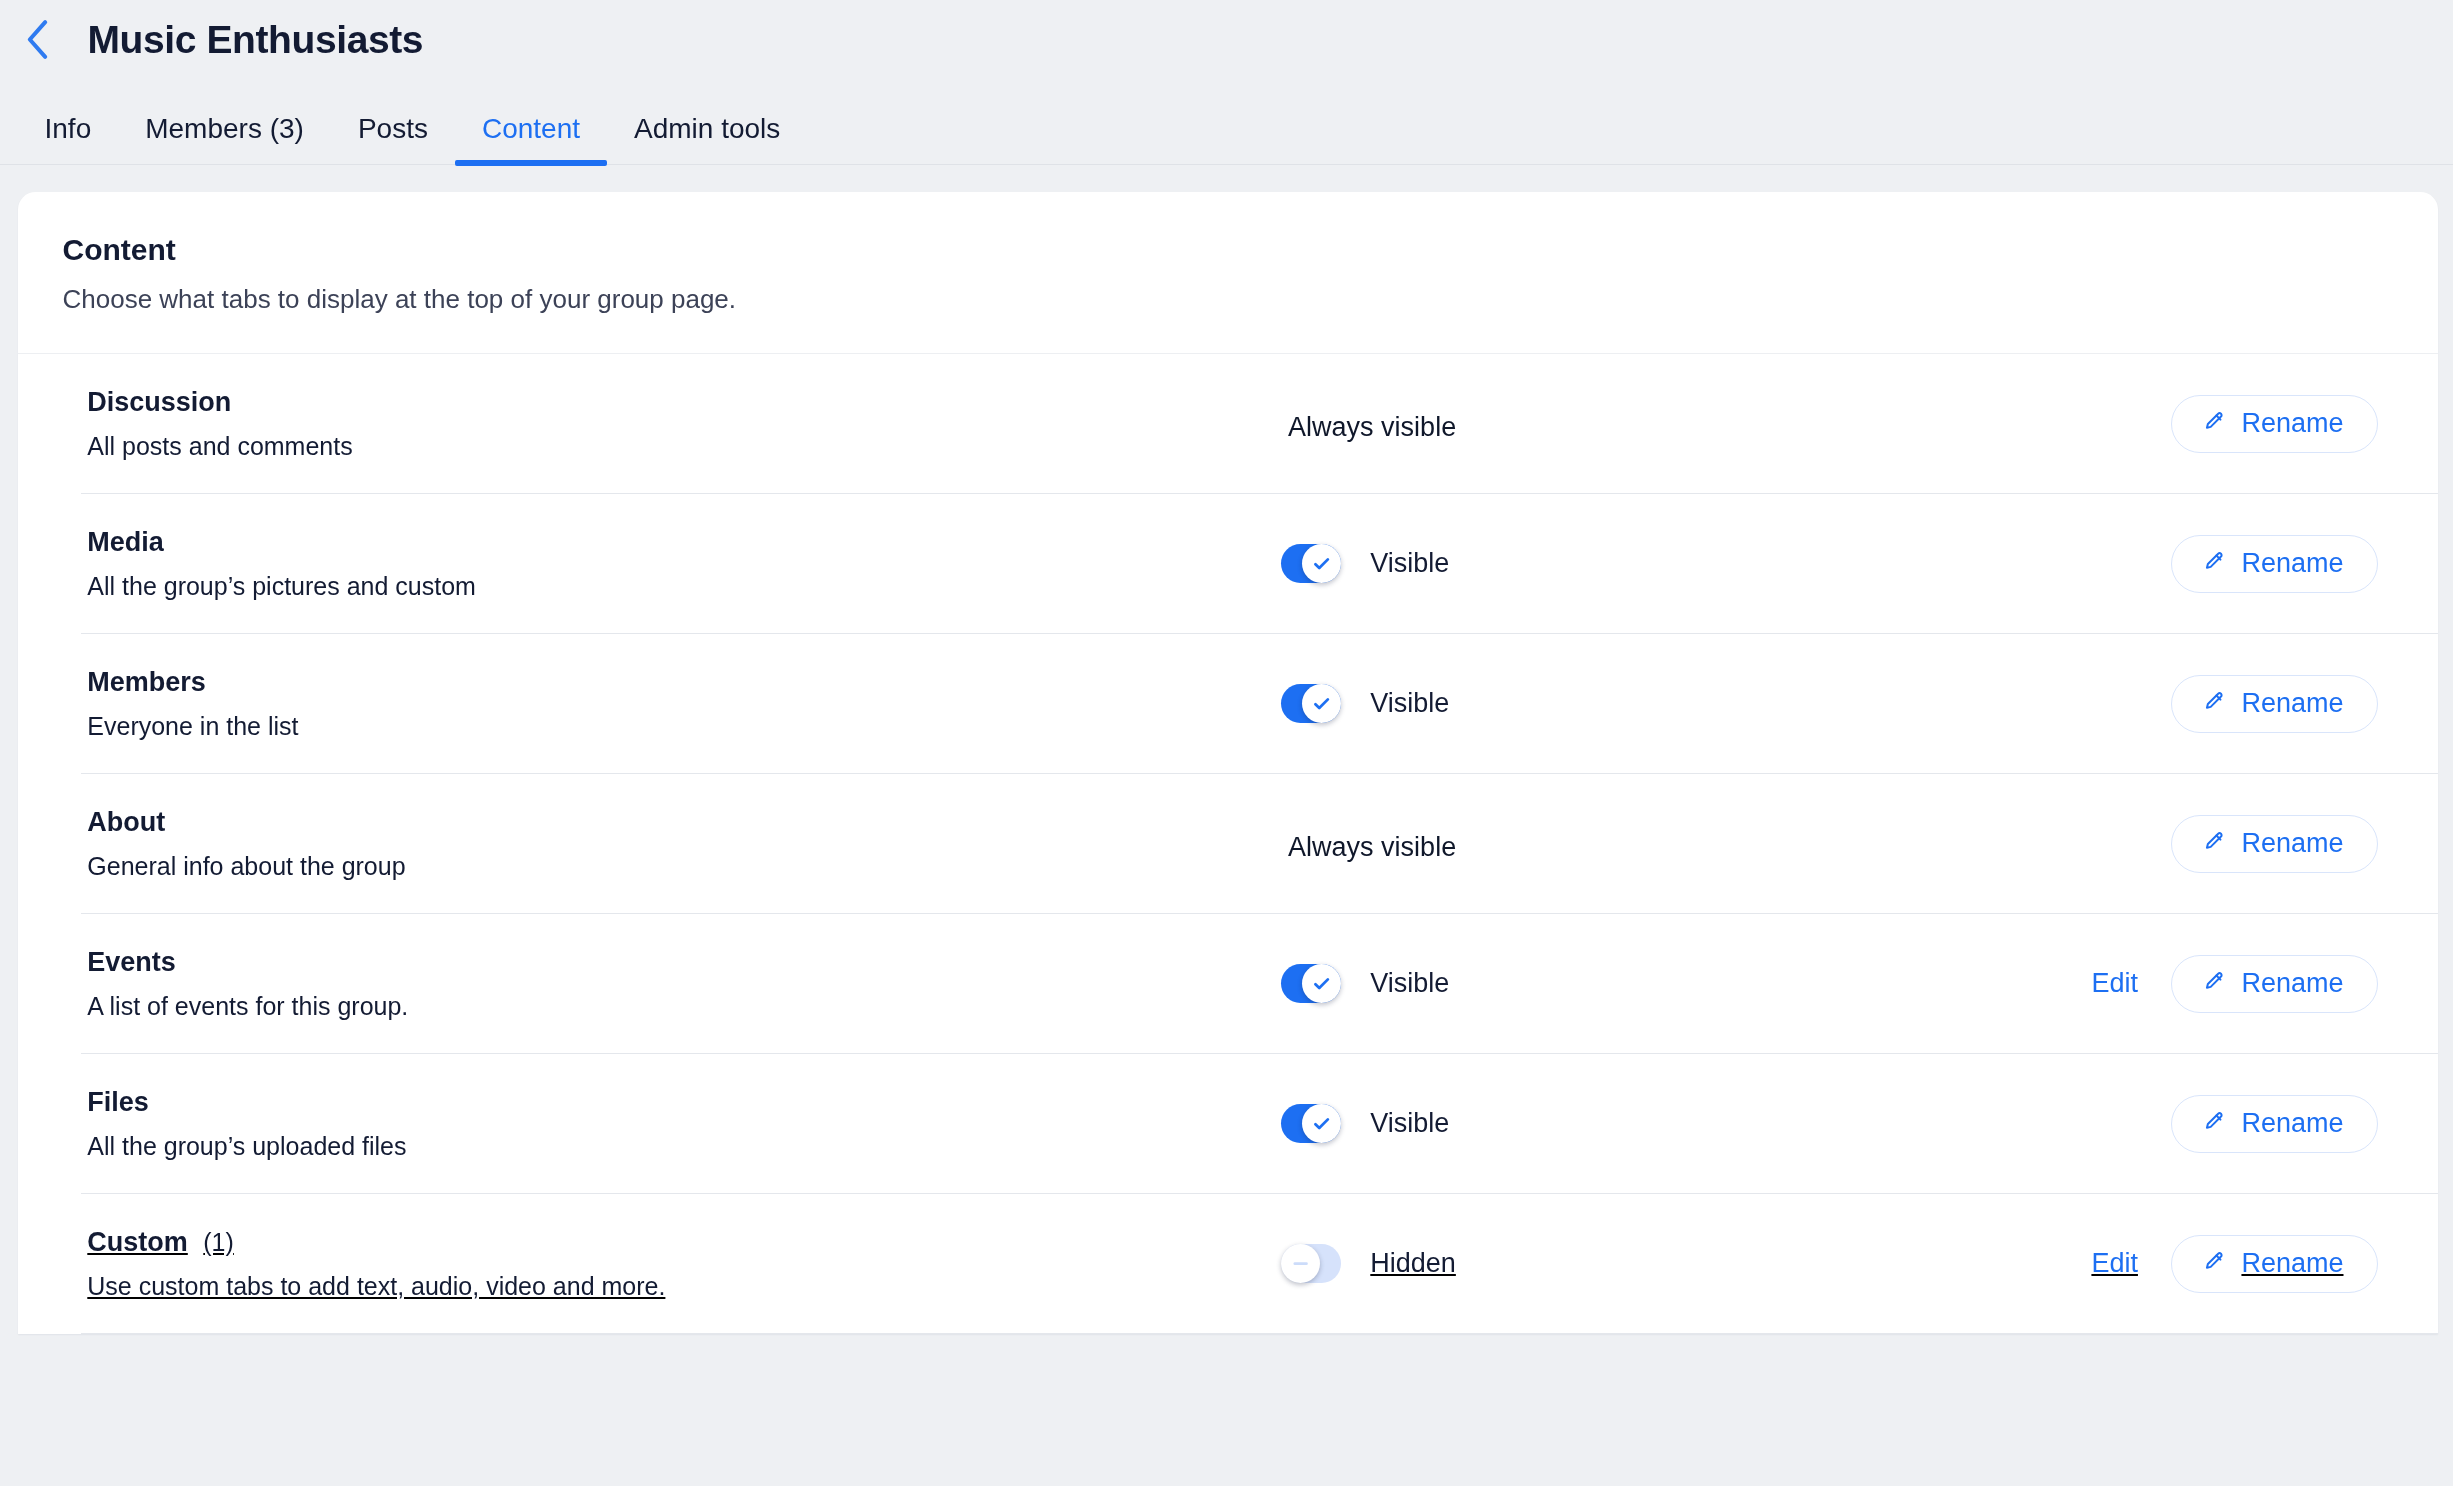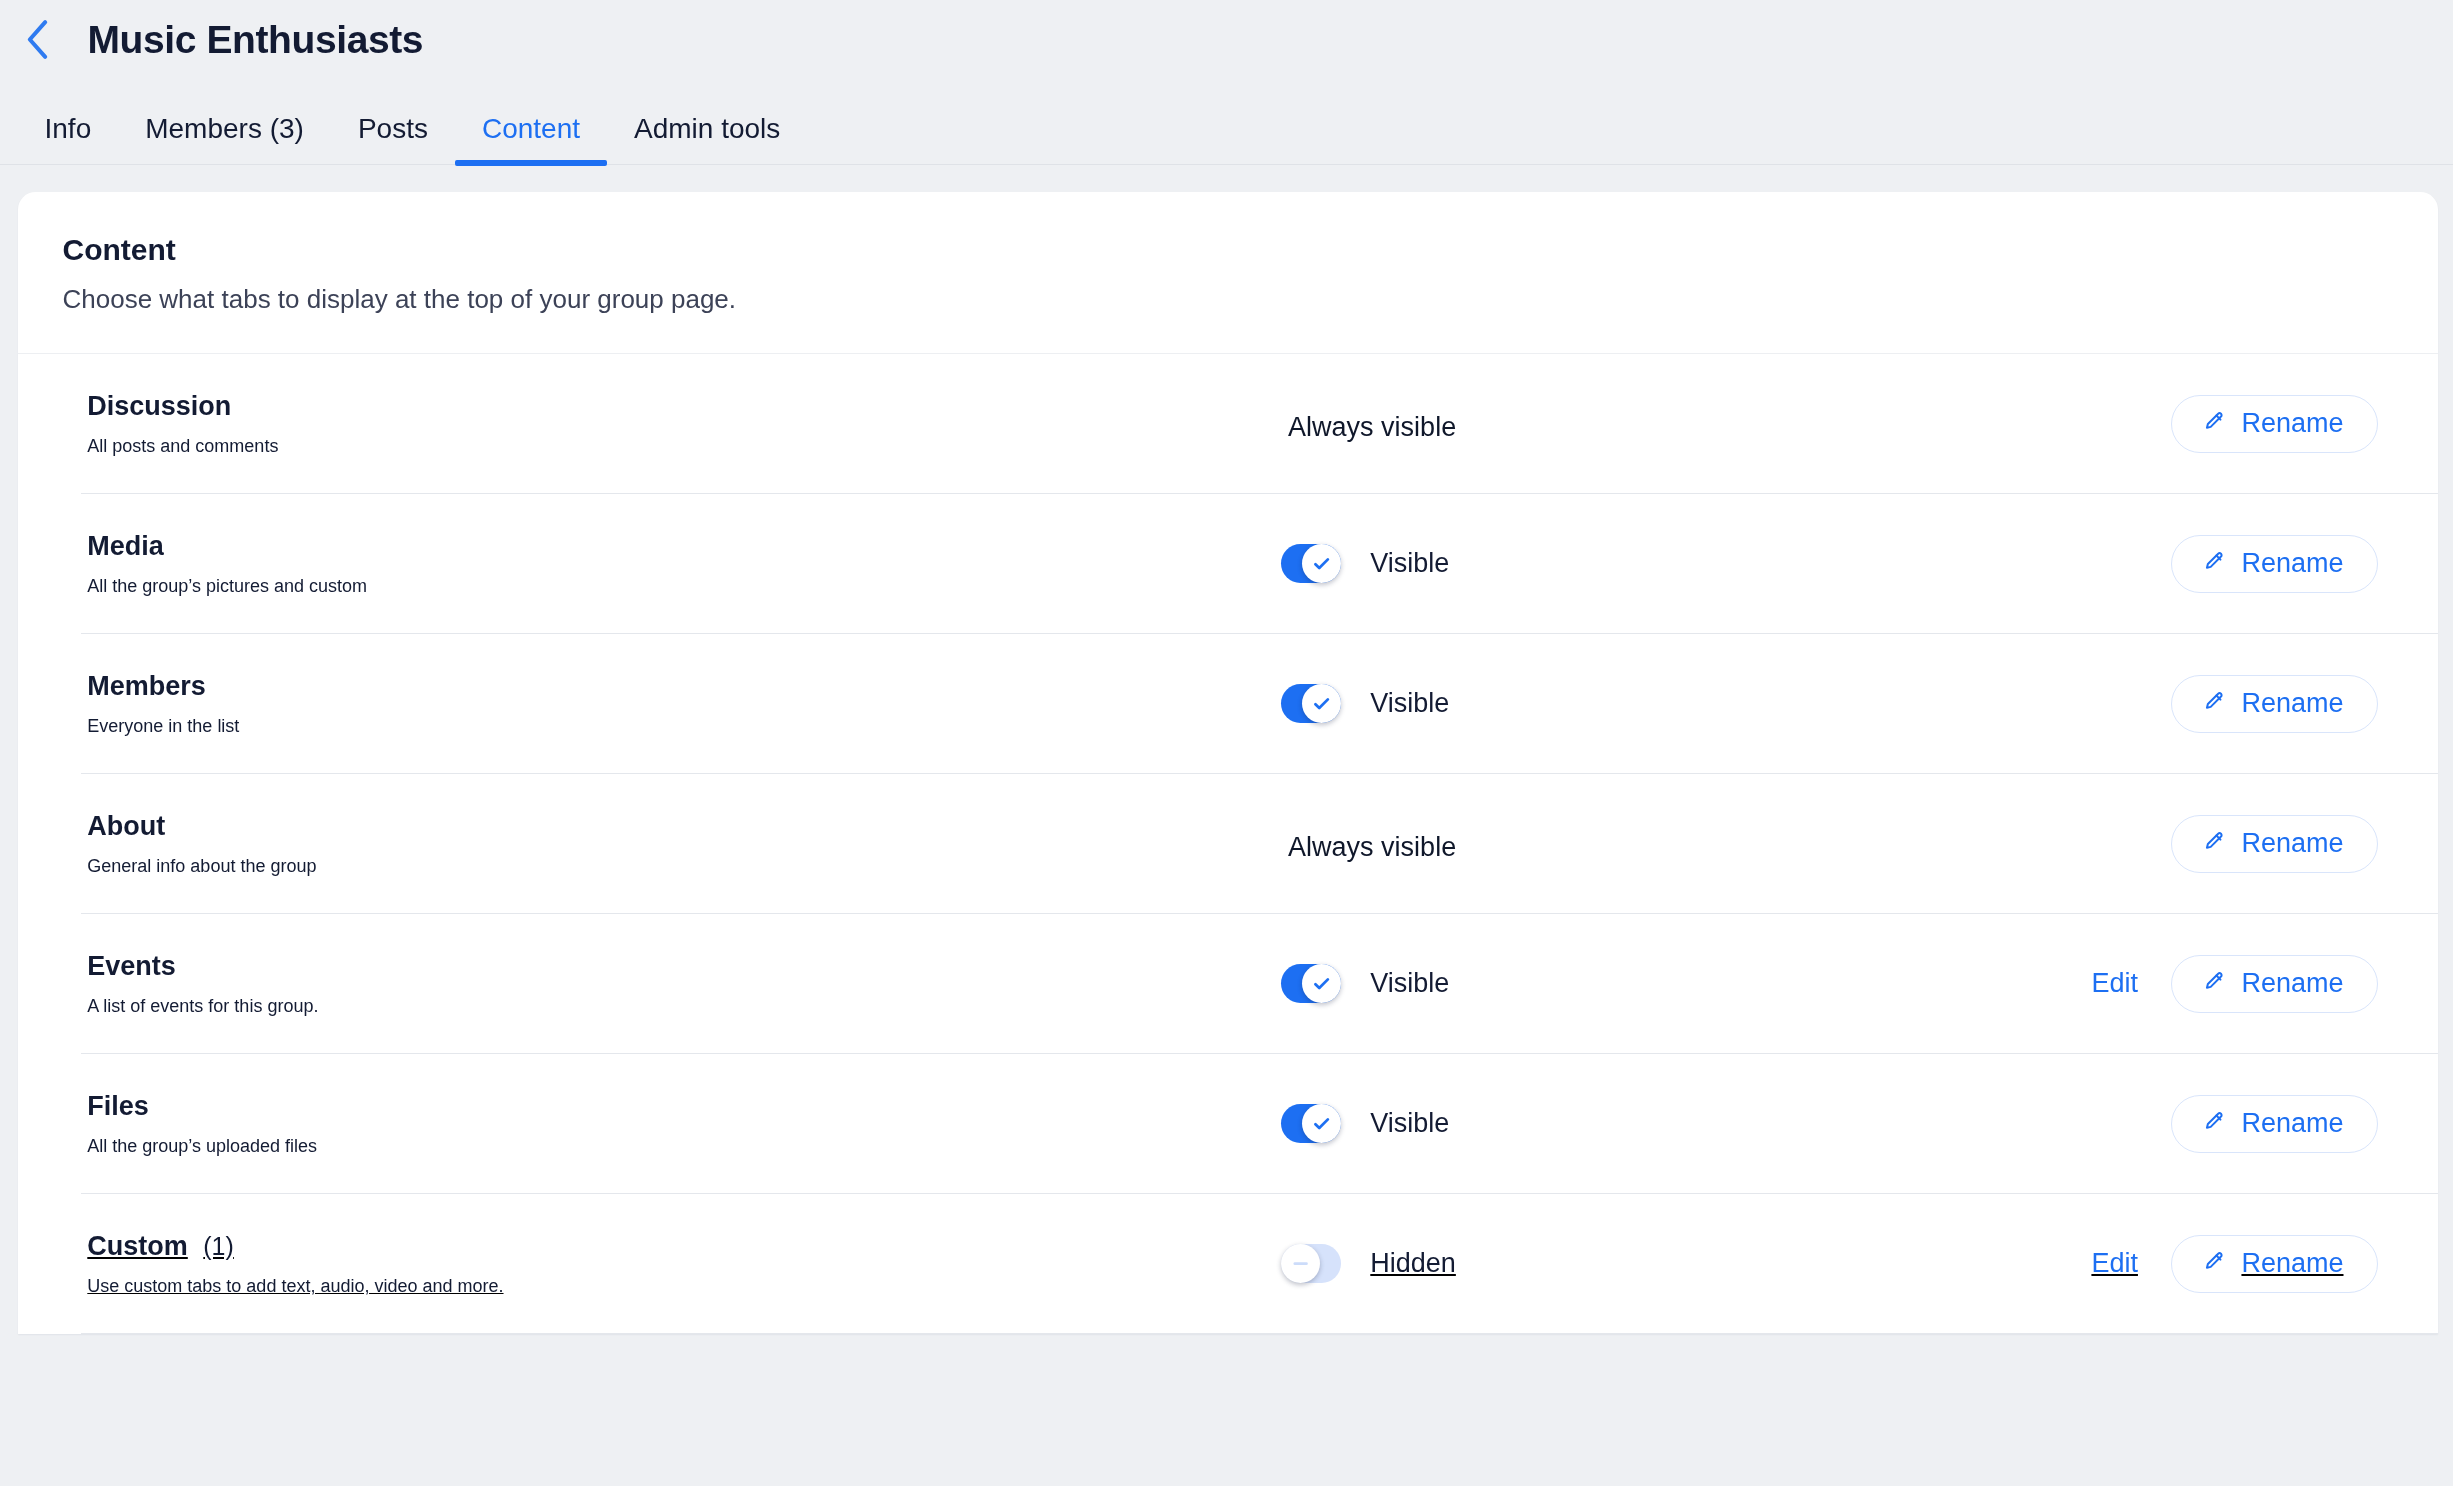--- a/index.html
+++ b/index.html
@@ -122,21 +122,21 @@
     display: flex;
     align-items: baseline;
   }
   .row-count {
     font-weight: 400;
     font-size: 25px;
     color: #131b33;
     margin-left: 15.5px;
   }
   .row-desc {
-    font-size: 18px;
+    font-size: 25px;
     color: #131b33;
     line-height: 1;
   }
 
   .row-state {
     width: 529px;
     flex: none;
     display: flex;
     align-items: center;
   }

